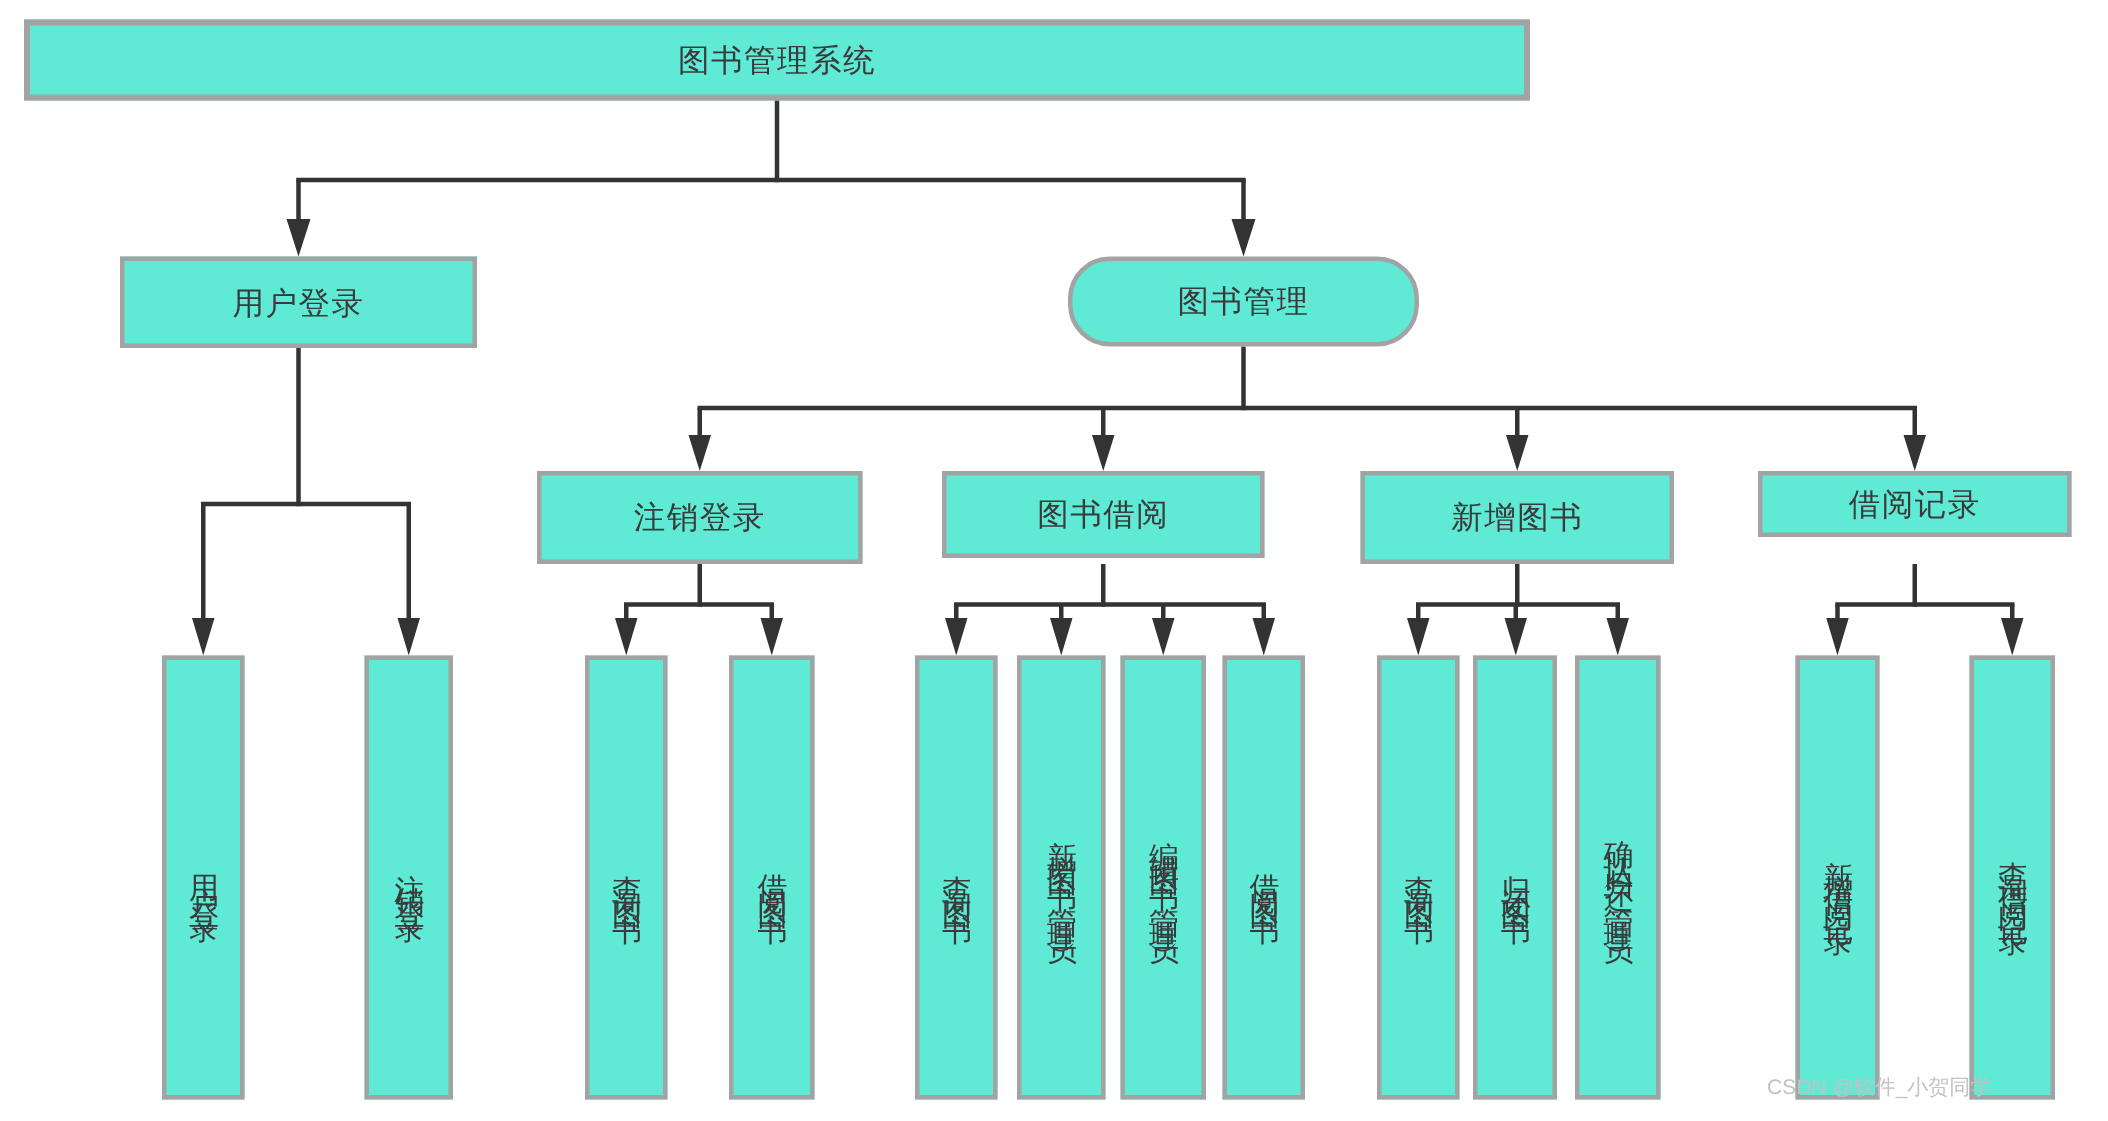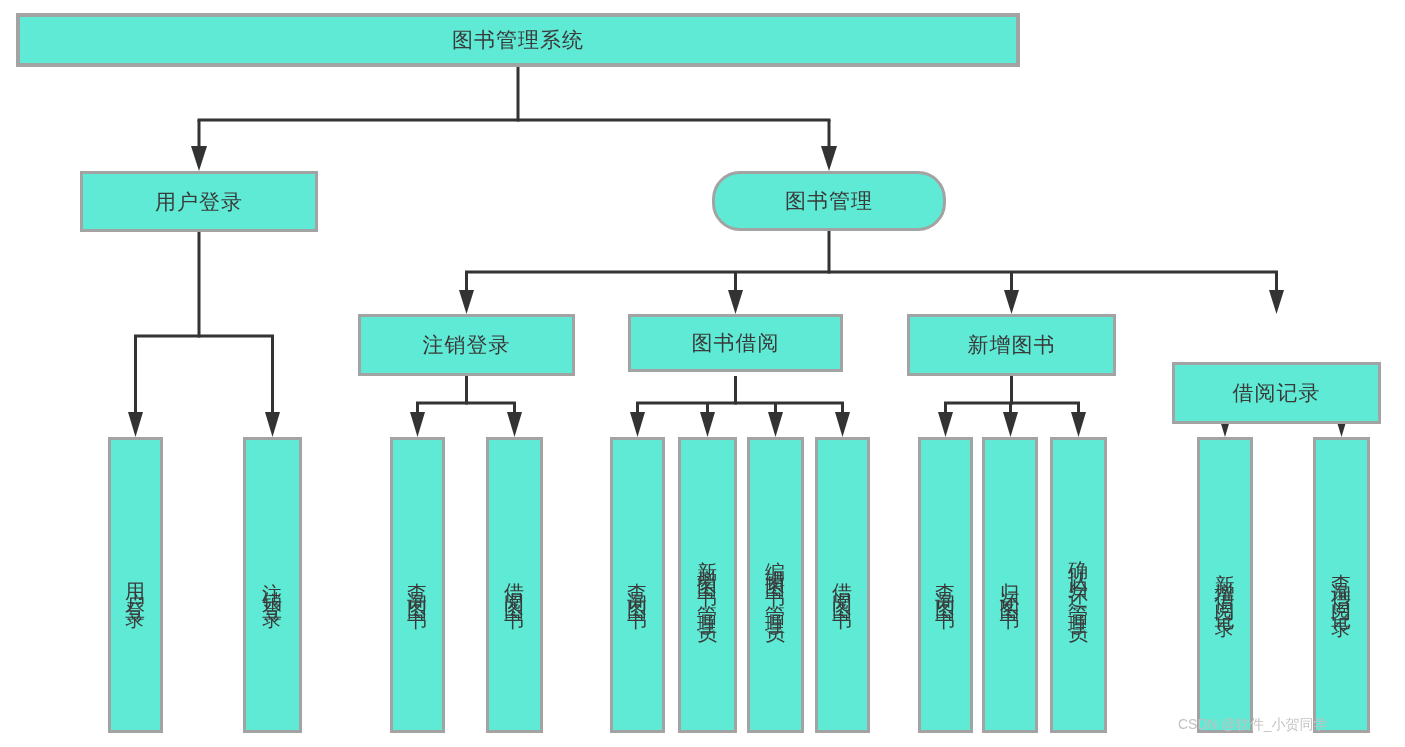--- a/index.html
+++ b/index.html
@@ -145,21 +145,21 @@
 
   <div class="node" style="left:358px; top:314px; width:217px; height:62px;">
     <span class="hlabel">注销登录</span>
   </div>
   <div class="node" style="left:628px; top:314px; width:215px; height:58px;">
     <span class="hlabel">图书借阅</span>
   </div>
   <div class="node" style="left:907px; top:314px; width:209px; height:62px;">
     <span class="hlabel">新增图书</span>
   </div>
-  <div class="node" style="left:1172px; top:314px; width:209px; height:62px;margin-top:48px;">
+  <div class="node" style="left:1172px; top:314px; width:209px; height:44px;">
     <span class="hlabel">借阅记录</span>
   </div>
 
   <div class="node vnode" style="left:108px; top:437px; width:55px; height:296px;">
     <span class="vlabel">用户登录</span>
   </div>
   <div class="node vnode" style="left:243px; top:437px; width:59px; height:296px;">
     <span class="vlabel">注销登录</span>
   </div>
 

